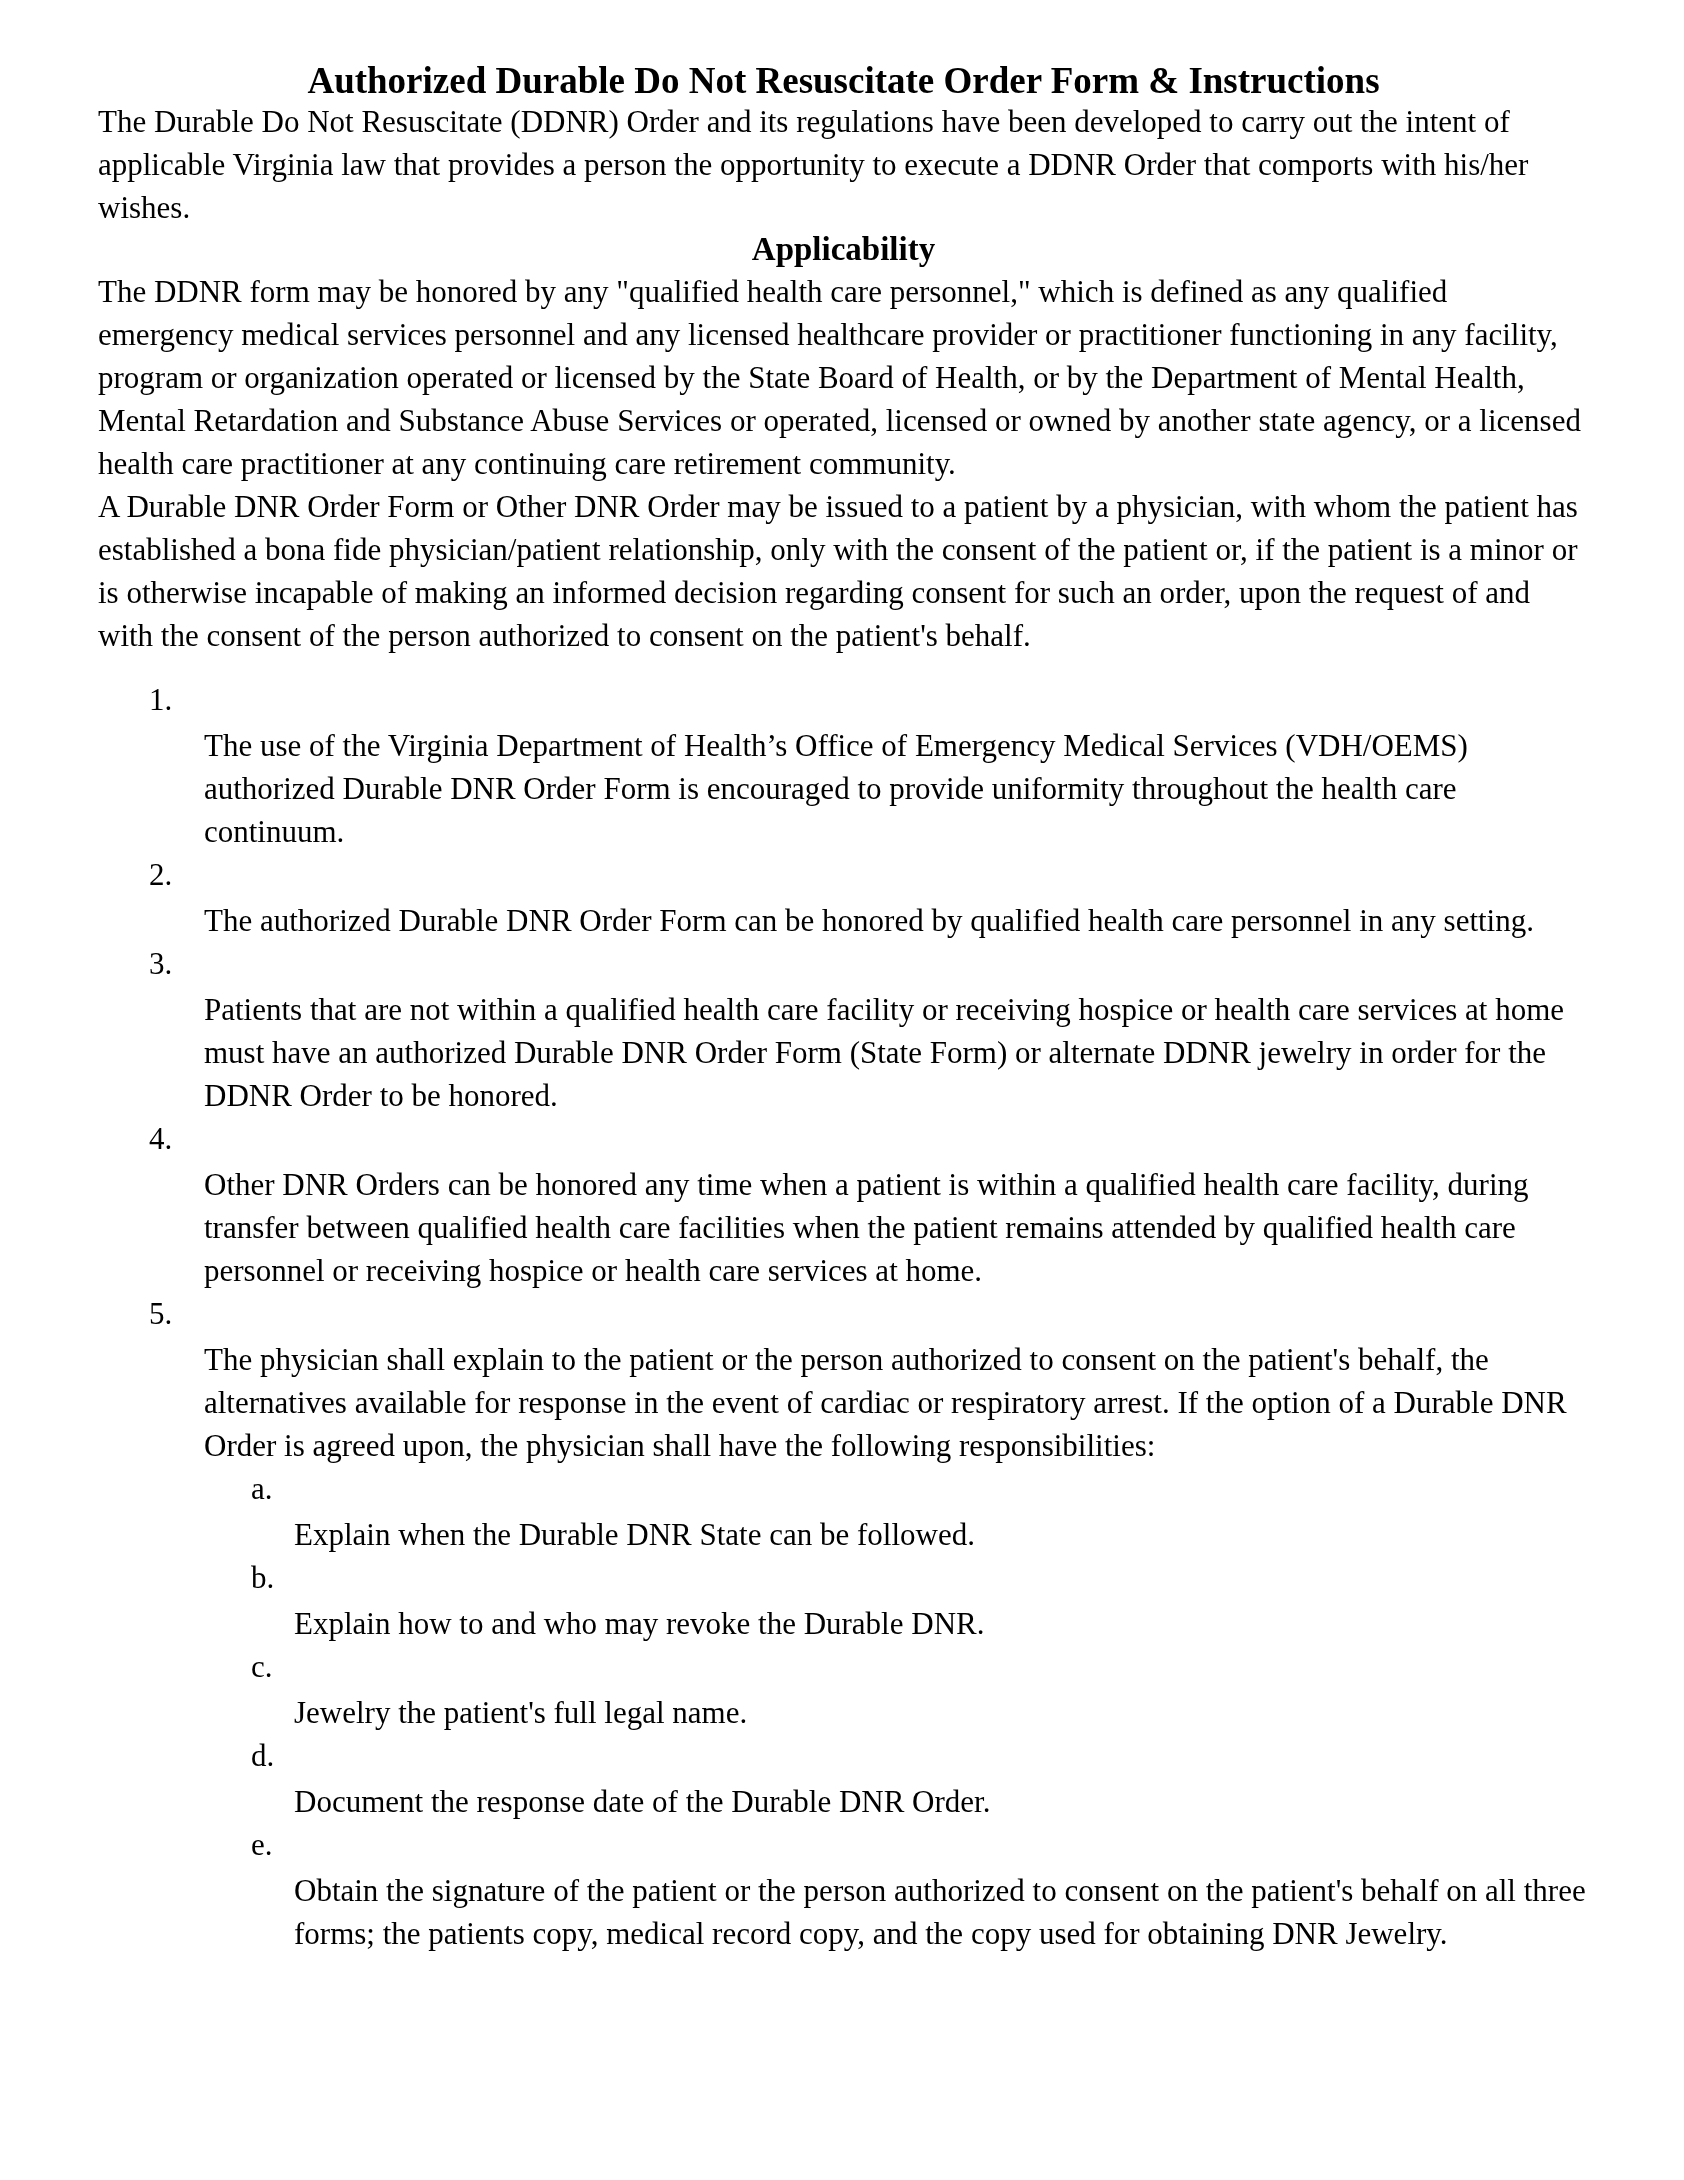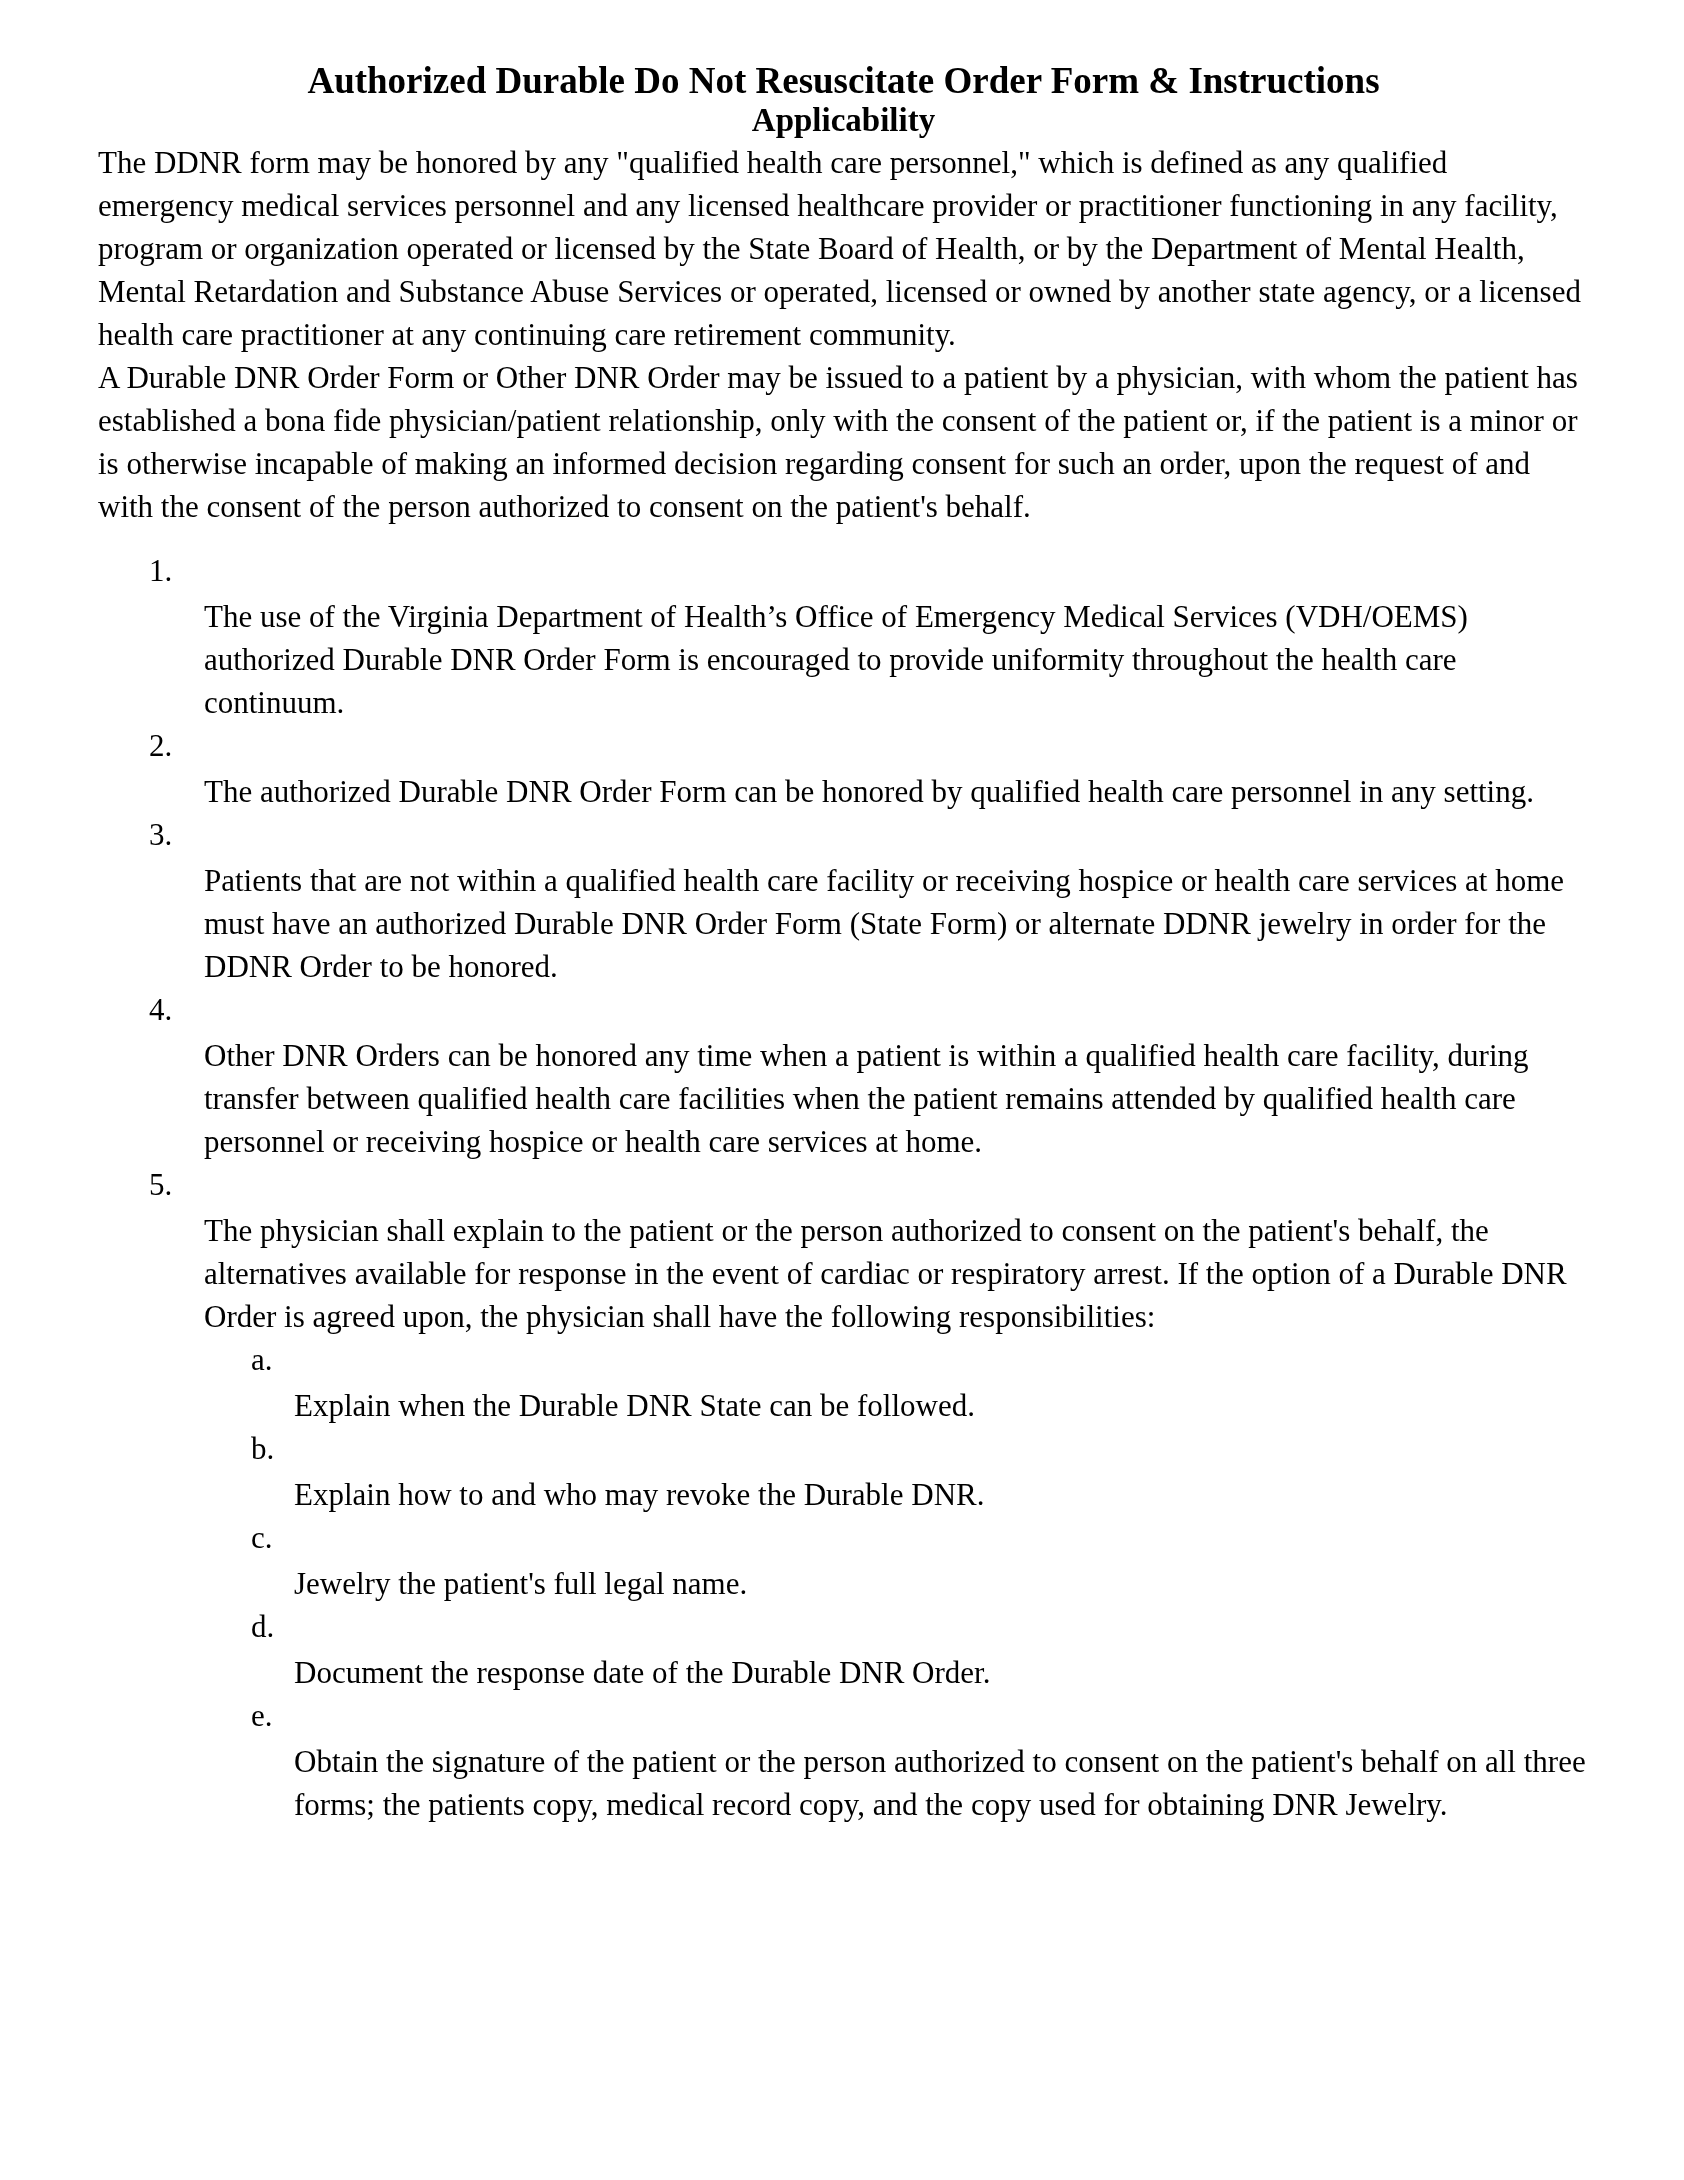--- a/index.html
+++ b/index.html
@@ -84,20 +84,21 @@
   }
 </style>
 </head>
 <body>
 
 <div class="page">
 
   <h1 class="doc-title">Authorized Durable Do Not Resuscitate Order Form &amp; Instructions</h1>
 
 
+  <p class="body-text p-purpose">The Durable Do Not Resuscitate (DDNR) Order and its regulations have been developed to carry out the intent of applicable Virginia law that provides a person the opportunity to execute a DDNR Order that comports with his/her wishes.</p>
 
   <h2 class="section-heading h2-applicability">Applicability</h2>
 
   <p class="body-text p-applicability">The DDNR form may be honored by any "qualified health care personnel," which is defined as any qualified emergency medical services personnel and any licensed healthcare provider or practitioner functioning in any facility, program or organization operated or licensed by the State Board of Health, or by the Department of Mental Health, Mental Retardation and Substance Abuse Services or operated, licensed or owned by another state agency, or a licensed health care practitioner at any continuing care retirement community.</p>
 
 
 
   <p class="body-text p-instructions">A Durable DNR Order Form or Other DNR Order may be issued to a patient by a physician, with whom the patient has established a bona fide physician/patient relationship, only with the consent of the patient or, if the patient is a minor or is otherwise incapable of making an informed decision regarding consent for such an order, upon the request of and with the consent of the person authorized to consent on the patient's behalf.</p>
 
   <ol class="num-list">

